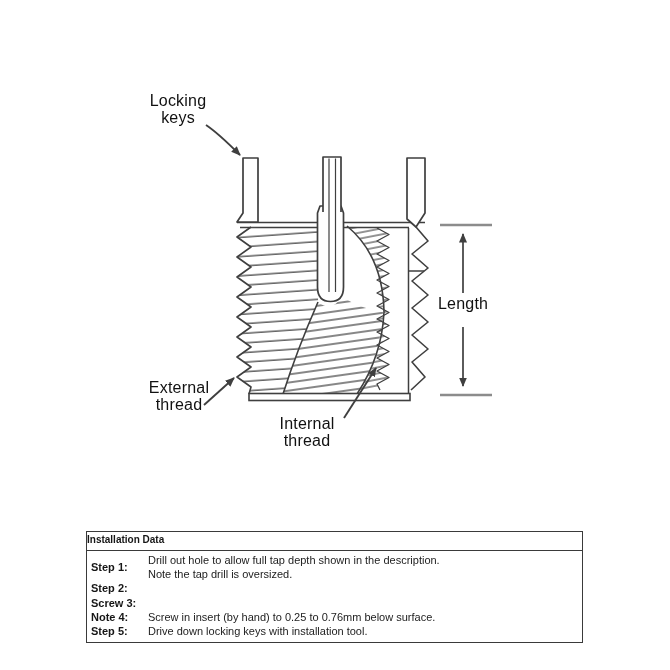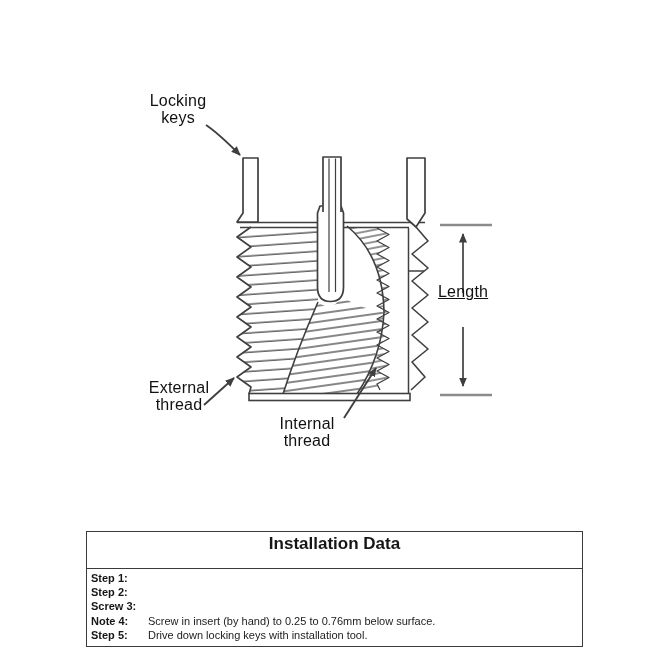--- a/index.html
+++ b/index.html
@@ -5,22 +5,22 @@
   html,body{margin:0;padding:0;background:#fff;}
   #screen{position:relative;width:670px;height:670px;background:#ffffff;overflow:hidden;
           font-family:"Liberation Sans", sans-serif;color:#1d1d1d;}
   svg{position:absolute;left:0;top:0;}
   .dlabel{position:absolute;white-space:pre-line;text-align:center;color:#111;
           font-size:16px;line-height:17px;letter-spacing:0.2px;}
   .dlabel.single{white-space:nowrap;}
   
   #install-table{position:absolute;left:86px;top:531px;width:495px;
                  border:1.6px solid #3a3a3a;background:#fff;}
-  #install-header{border-bottom:1.6px solid #3a3a3a;text-align:center;
-                  font-weight:bold;font-size:17px;padding:2px 0 14px 0;color:#161616;}
+  #install-header{border-bottom:1.6px solid #3a3a3a;
+                  font-weight:bold;font-size:10px;padding:2px 0 5px 0;color:#161616;}
   #install-body{padding:2px 3px 4px 4px;}
   .step-row{display:flex;align-items:center;font-size:11px;line-height:14.2px;color:#222;}
   .step-label{font-weight:bold;flex:0 0 53px;white-space:nowrap;color:#161616;}
   .step-text{white-space:pre-line;flex:1 1 auto;padding-left:4px;}
 </style>
 </head>
 <body>
 
 <div id="screen">
 
@@ -90,33 +90,35 @@
     <g stroke="#3f3f3f" stroke-width="1.9" fill="none">
       <path d="M206,125 Q218,133 240,155" marker-end="url(#ah)"></path>
       <line x1="204" y1="405" x2="234" y2="378" marker-end="url(#ah)"></line>
       <line x1="344" y1="418" x2="376" y2="368" marker-end="url(#ah)"></line>
     </g>
   </svg>
 
   <div class="dlabel" style="left:140px;top:92px;width:76px;">Locking
 keys</div>
 
-  <div class="dlabel single" style="left:438px;top:283px;text-decoration:underline;">Length</div>
+  <div class="dlabel single" style="left:438px;top:295px;">Length</div>
 
   <div class="dlabel" style="left:133px;top:379px;width:76px;margin-left:8px;">External
 thread</div>
 
   <div class="dlabel" style="left:269px;top:415px;width:76px;">Internal
 thread</div>
 
   <div id="install-table">
     <div id="install-header">Installation Data</div>
     <div id="install-body">
       <div class="step-row">
         <span class="step-label">Step 1:</span>
+        <span class="step-text">Drill out hole to allow full tap depth shown in the description.
+Note the tap drill is oversized.</span>
       </div>
       <div class="step-row">
         <span class="step-label">Step 2:</span>
       </div>
       <div class="step-row">
         <span class="step-label">Screw 3:</span>
       </div>
       <div class="step-row">
         <span class="step-label">Note 4:</span>
         <span class="step-text">Screw in insert (by hand) to 0.25 to 0.76mm below surface.</span>

